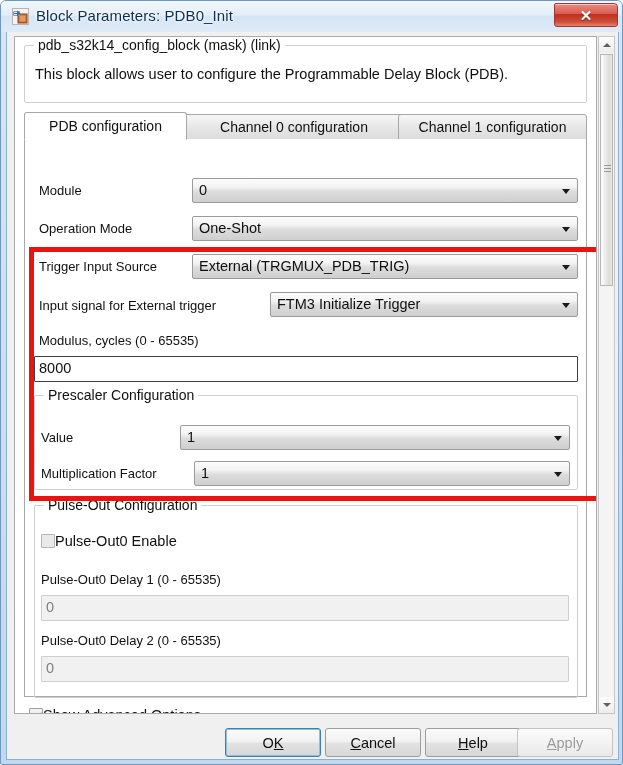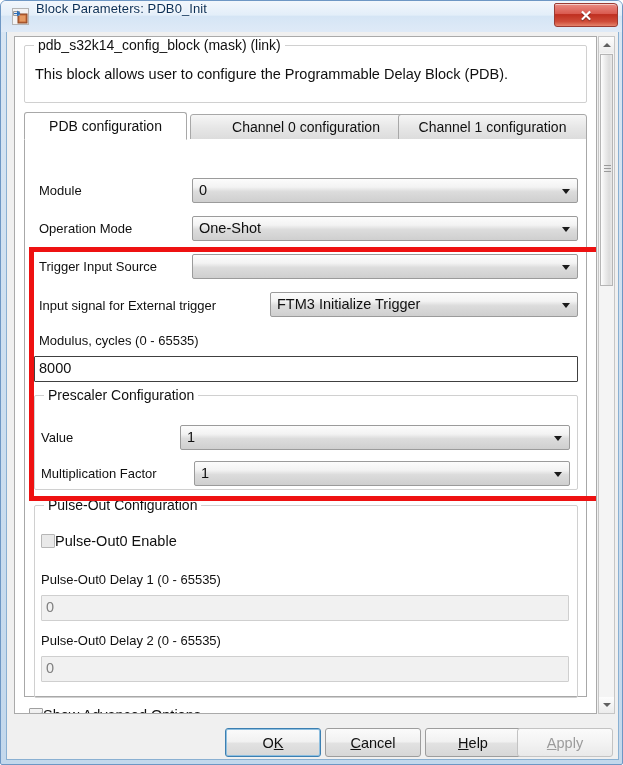--- a/index.html
+++ b/index.html
@@ -24,22 +24,22 @@
     position: relative;
     height: 31px;
     border-radius: 5px 5px 0 0;
     background: linear-gradient(to bottom, #f2f7fc 0%, #e3eef9 45%, #d5e5f5 50%, #dfeaf7 100%);
   }
   #app-icon {
     position: absolute; left: 11px; top: 7px;
     width: 17px; height: 17px;
   }
   #title-text {
-    position: absolute; left: 35px; top: 0;
-    font-size: 13px; color: #0c2f55;
+    position: absolute; left: 35px; top: 6px;
+    font-size: 15px; color: #0c2f55;
     letter-spacing: 0.1px;
     white-space: nowrap;
     text-shadow: 0 0 3px #ffffff, 0 0 5px #ffffff;
   }
   #close-button {
     position: absolute; right: 4px; top: 2px;
     width: 64px; height: 24px;
     border: 1px solid #9a3b33;
     border-radius: 2px 4px 3px 3px;
     background: linear-gradient(to bottom, #e98b82 0%, #da5b50 44%, #bf2f20 48%, #cf4c39 80%, #e5836c 100%);
@@ -139,21 +139,21 @@
   .tab.inactive {
     background: linear-gradient(to bottom, #f6f6f6 0%, #e6e6e6 55%, #dcdcdc 100%);
     top: 2px; height: 26px;
   }
   .tab.active {
     background: #ffffff;
     border-bottom: 1px solid #ffffff;
     z-index: 3;
   }
   #tab0 { left: 0;   width: 163px; }
-  #tab1 { left: 166px; width: 232px; }
+  #tab1 { left: 154px; width: 232px; }
   #tab2 { left: 374px; width: 189px; }
 
   
   #tabpage {
     position: absolute; left: 9px; top: 102px;
     width: 563px; height: 558px;
     background: #ffffff;
     border: 1px solid #a8a8a8;
     border-top: none;
   }
@@ -302,20 +302,21 @@
         </div>
 
         <span class="row-label" style="left:14px; top:82px;">Operation Mode</span>
         <div class="combo" style="left:167px; top:77px; width:386px;">
           <span class="val">One-Shot</span>
           <span class="caret"></span>
         </div>
 
         <span class="row-label" style="left:14px; top:120px;">Trigger Input Source</span>
         <div class="combo" style="left:167px; top:115px; width:386px;">
+          <span class="val">External (TRGMUX_PDB_TRIG)</span>
           <span class="caret"></span>
         </div>
 
         <span class="row-label" style="left:14px; top:159px;">Input signal for External trigger</span>
         <div class="combo" style="left:245px; top:153px; width:308px;">
           <span class="val">FTM3 Initialize Trigger</span>
           <span class="caret"></span>
         </div>
 
         <span class="row-label" style="left:14px; top:194px;">Modulus, cycles (0 - 65535)</span>

